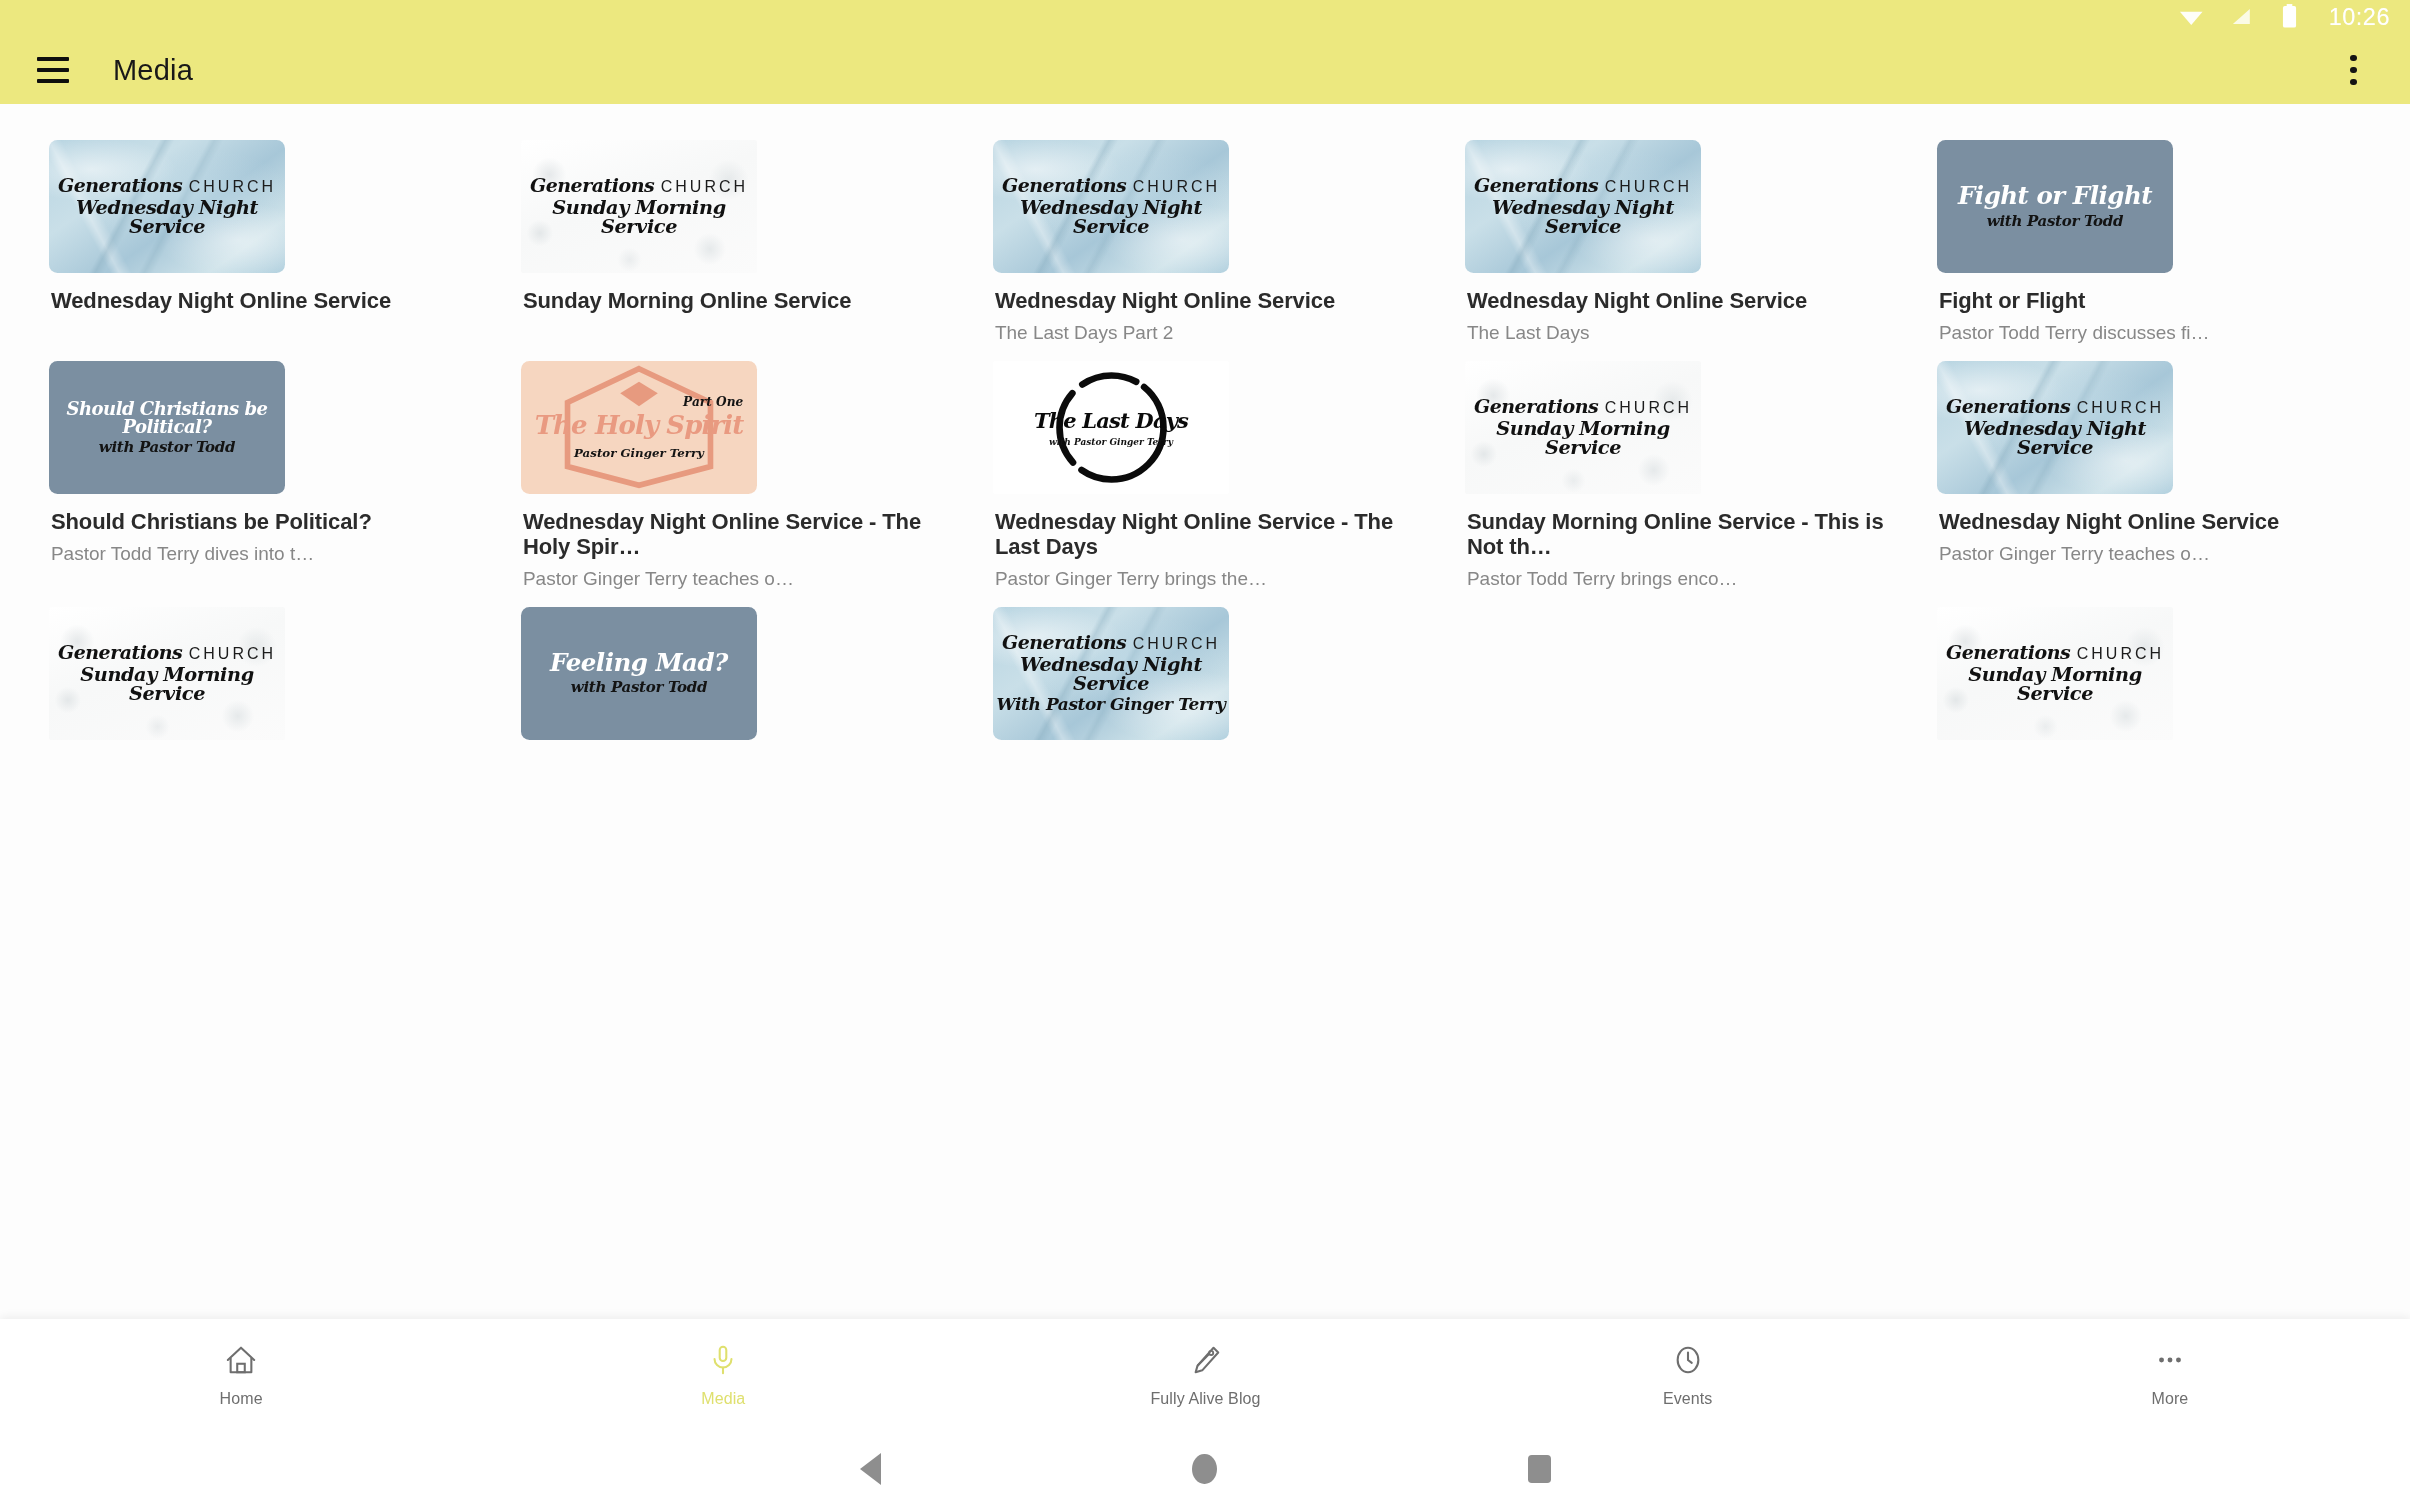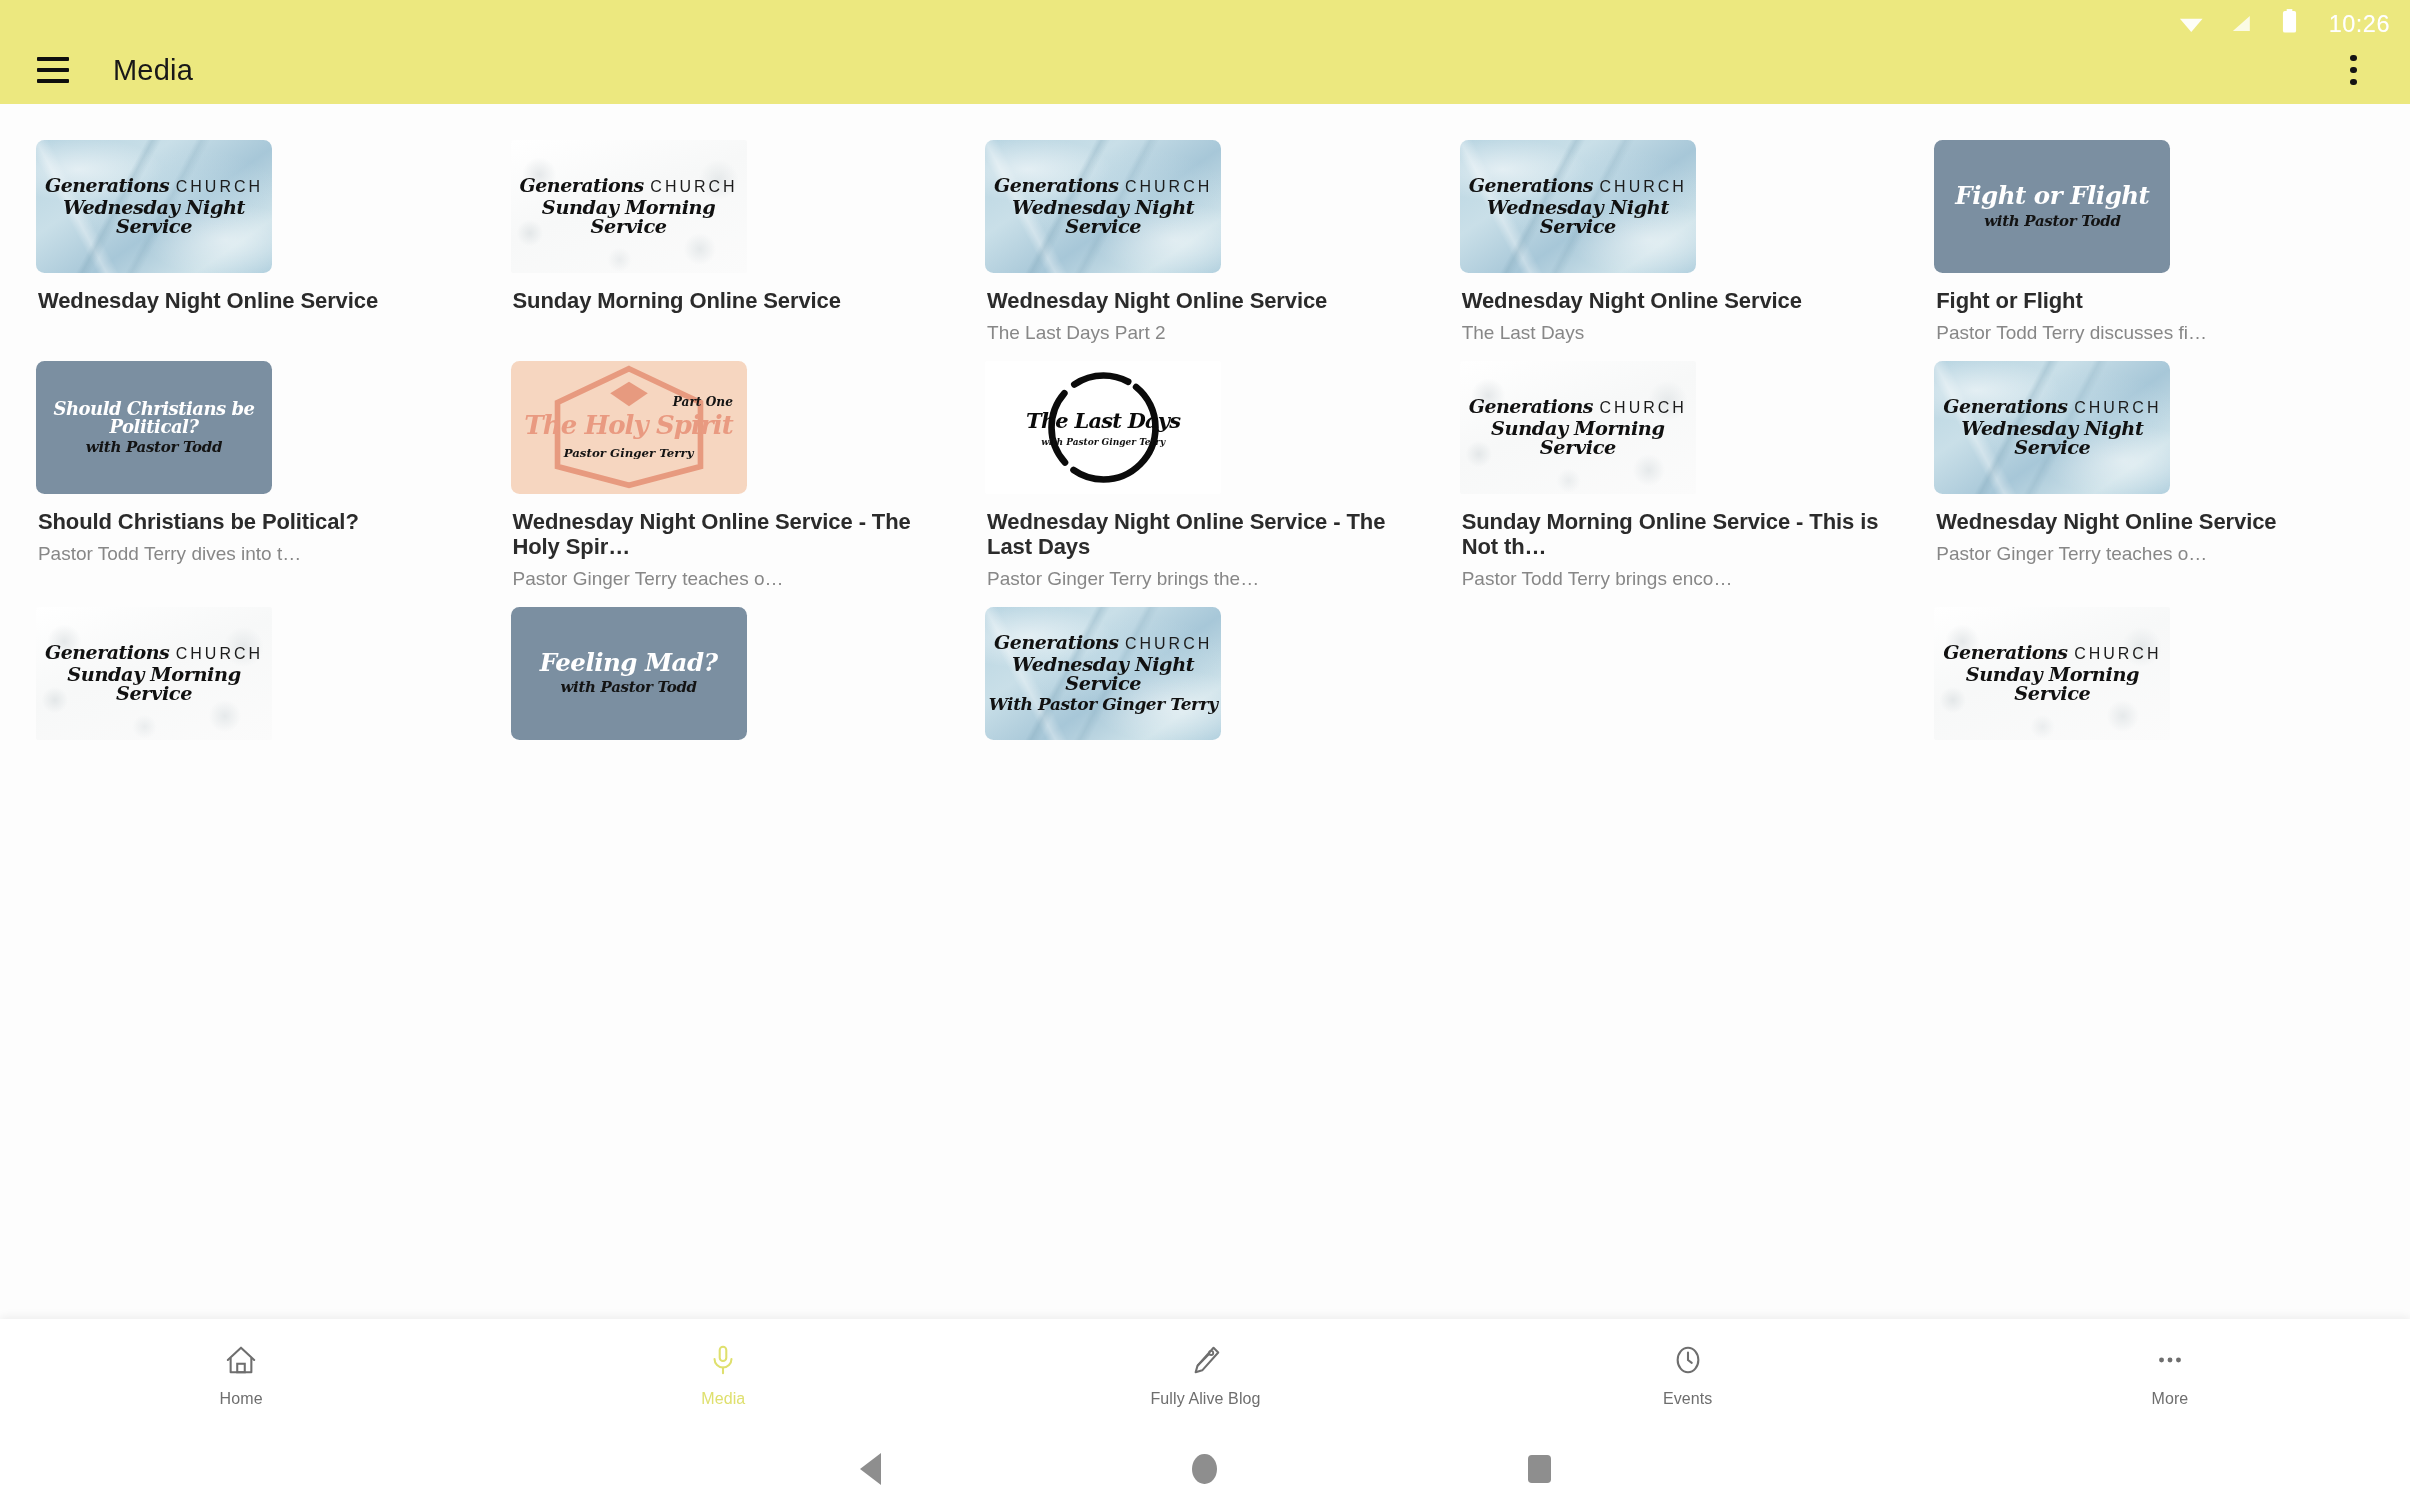--- a/index.html
+++ b/index.html
@@ -7,21 +7,21 @@
     width: 2411px; height: 1507px;
     font-family: "Liberation Sans", sans-serif;
     background: #ffffff;
     overflow: hidden;
   }
   #app { position: relative; width: 2411px; height: 1507px; display: flex; flex-direction: column; }
 
   
   .statusbar {
     height: 36px; background: #ece87f; flex: 0 0 36px;
-    display: flex; align-items: flex-end; justify-content: flex-end;
+    display: flex; align-items: center; justify-content: flex-end;
     padding-right: 21px; gap: 28px;
   }
   .sb-icon { display: block; }
   .sb-clock {
     color: #ffffff; font-size: 23.5px; letter-spacing: 0.5px;
     font-family: "Liberation Sans", sans-serif; line-height: 1;
     margin-left: 3.8px; text-shadow: 0 0 0.9px rgba(255,255,255,.4);
   }
 
   
@@ -38,21 +38,21 @@
     font-weight: 400; letter-spacing: 0.2px;
   }
   .appbar-spacer { flex: 1 1 auto; }
   .overflow { width: 51px; height: 51px; display:flex; flex-direction:column;
     align-items:center; justify-content:center; gap:5.6px; cursor:pointer; }
   .overflow i { display:block; width:6.6px; height:6.6px; border-radius:50%; background:#141414; }
 
   
   .content {
     flex: 1 1 auto; position: relative; background: #fdfdfd;
-    overflow: hidden; padding: 36px 38px 0 36px;
+    overflow: hidden; padding: 36px 38px 0 49px;
   }
   .grid {
     display: grid;
     grid-template-columns: repeat(5, 1fr);
     column-gap: 36px;
     row-gap: 0;
   }
   .card { display: flex; flex-direction: column; padding-bottom: 17px; cursor: pointer; }
   .thumb {
     width: 236px; height: 133px; border-radius: 8.5px; overflow: hidden;

